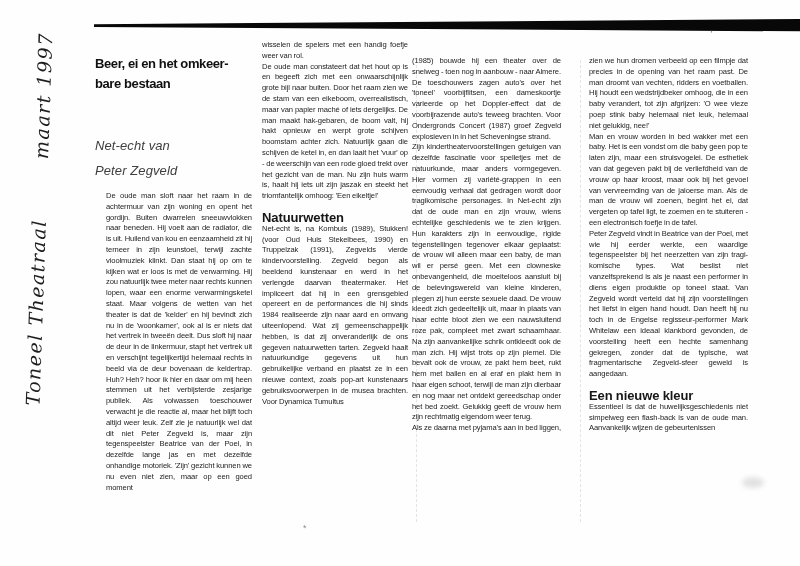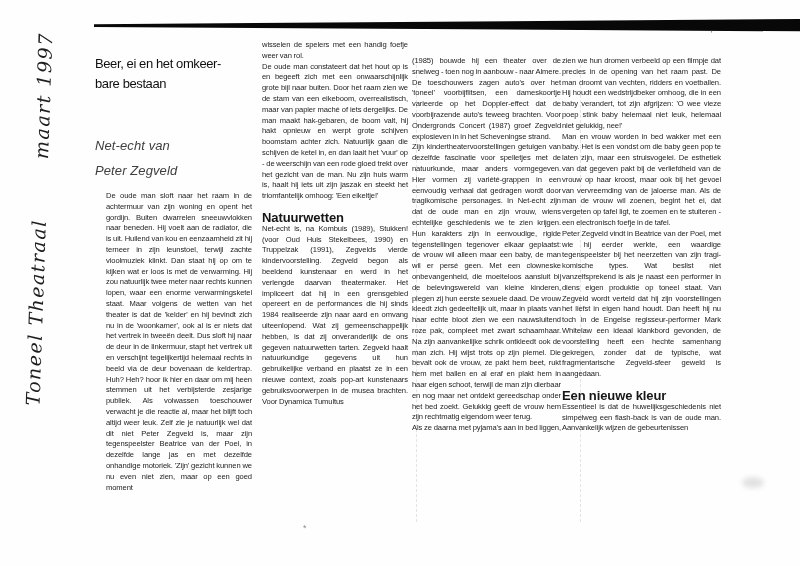--- a/index.html
+++ b/index.html
@@ -23,34 +23,34 @@
   .fold.f1{left:416px;}
   .fold.f2{left:580px;}
 
   
   .handwriting{position:absolute;left:-152px;top:204px;width:390px;height:30px;
                transform:rotate(-88deg);
                font-family:"DejaVu Serif",serif;font-style:italic;font-size:19px;
                letter-spacing:1.5px;color:#1e1e1e;white-space:pre;text-align:center;}
 
   .title{position:absolute;left:95px;top:54px;width:152px;margin:0;
-         font-size:13px;line-height:20px;font-weight:400;letter-spacing:-0.4px;
+         font-size:13px;line-height:20px;font-weight:700;letter-spacing:-0.4px;
          color:#101010;white-space:pre-line;}
   .byline{position:absolute;left:95px;top:133px;width:152px;margin:0;
           font-style:italic;font-size:13px;line-height:25px;color:#404040;
           white-space:pre-line;letter-spacing:0.1px;}
 
   .bodycol{position:absolute;font-size:7.6px;line-height:10.8px;color:#232323;
            text-align:justify;letter-spacing:-0.1px;word-spacing:-0.2px;}
   .bodycol p{margin:0;}
   .bodycol h3{margin:11px 0 0 0;font-size:13px;line-height:10.8px;font-weight:700;color:#161616;}
   .intro{left:106px;top:191px;width:146px;}
   .c2{left:262px;top:40px;width:146px;}
   .c3{left:412px;top:56px;width:149px;}
-  .c4{left:562px;top:56px;width:159px;}
+  .c4{left:589px;top:56px;width:159px;}
 </style>
 </head>
 <body>
 
 <div class="page">
 
   <div class="scan-bar"></div>
   <span class="tick">ʼ</span>
   <div class="smudge"></div>
   <span class="footnote-mark">*</span>

